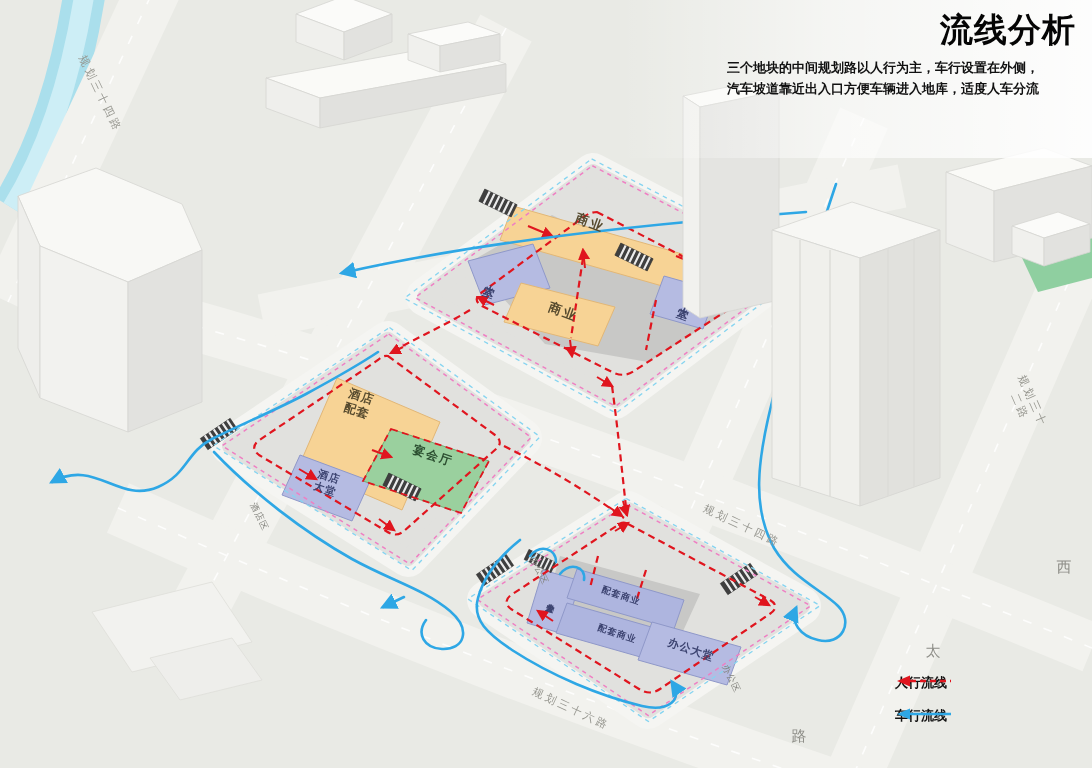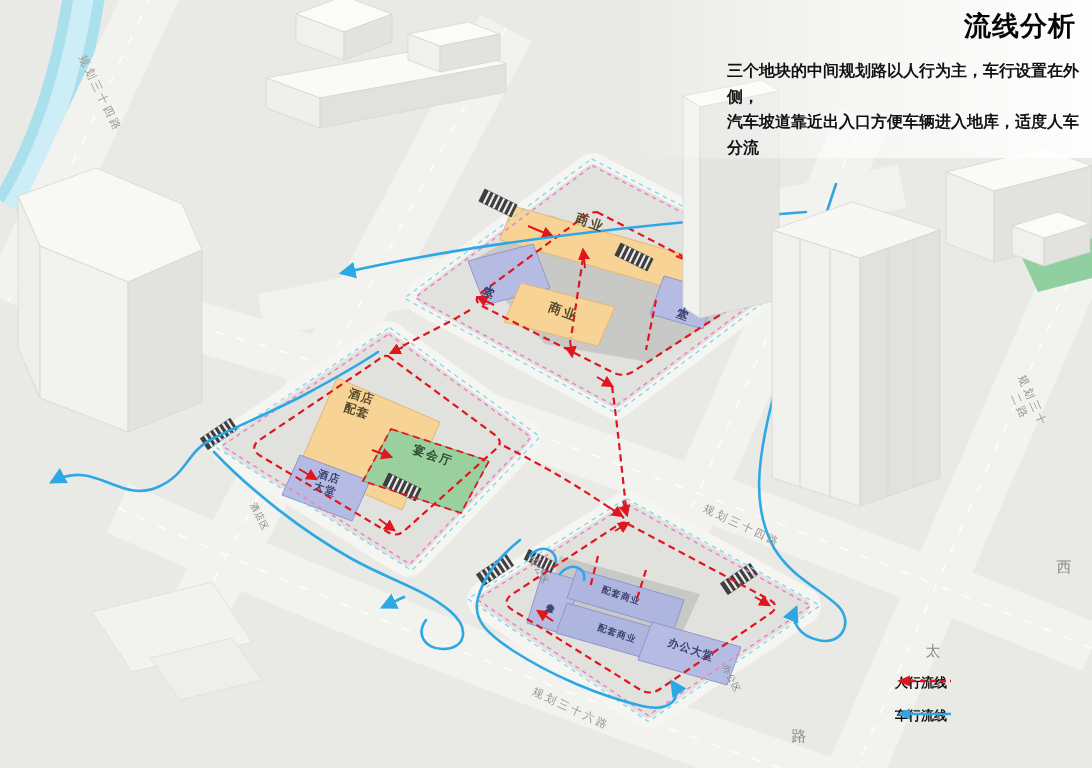--- a/index.html
+++ b/index.html
@@ -6,22 +6,22 @@
   .stage{position:relative;width:1092px;height:768px;overflow:hidden;background:#e9eae5;
          font-family:"Liberation Sans","DejaVu Sans",sans-serif;}
   .stage svg{position:absolute;left:0;top:0;}
   .labels{position:absolute;inset:0;pointer-events:none;}
   .lbl{position:absolute;transform:translate(-50%,-50%);white-space:pre-line;text-align:center;line-height:1.25;}
   .road{color:#96968f;font-size:11px;letter-spacing:3px;font-weight:500;}
   .roadchar{color:#8e8e88;font-size:15px;letter-spacing:0;}
   .zone{color:#82827c;font-size:9px;letter-spacing:1px;}
   .blk{font-weight:700;}
   .vert{writing-mode:vertical-rl;letter-spacing:2px;}
-  .title{position:absolute;right:16px;top:8px;font-size:27px;font-weight:800;color:#050505;letter-spacing:1px;}
-  .desc{position:absolute;left:727px;top:58px;width:358px;font-size:16px;font-weight:600;color:#111;
+  .title{position:absolute;right:16px;top:8px;font-size:33px;font-weight:800;color:#050505;letter-spacing:1px;}
+  .desc{position:absolute;left:727px;top:58px;width:358px;font-size:13px;font-weight:600;color:#111;
         line-height:1.6;white-space:pre-line;}
   .legend-row{position:absolute;display:flex;align-items:center;gap:10px;}
   .legend-row span{font-size:13px;font-weight:600;color:#111;}
 </style>
 </head>
 <body>
 
 <div class="stage">
 
 <svg width="1092" height="768" viewBox="0 0 1092 768">

